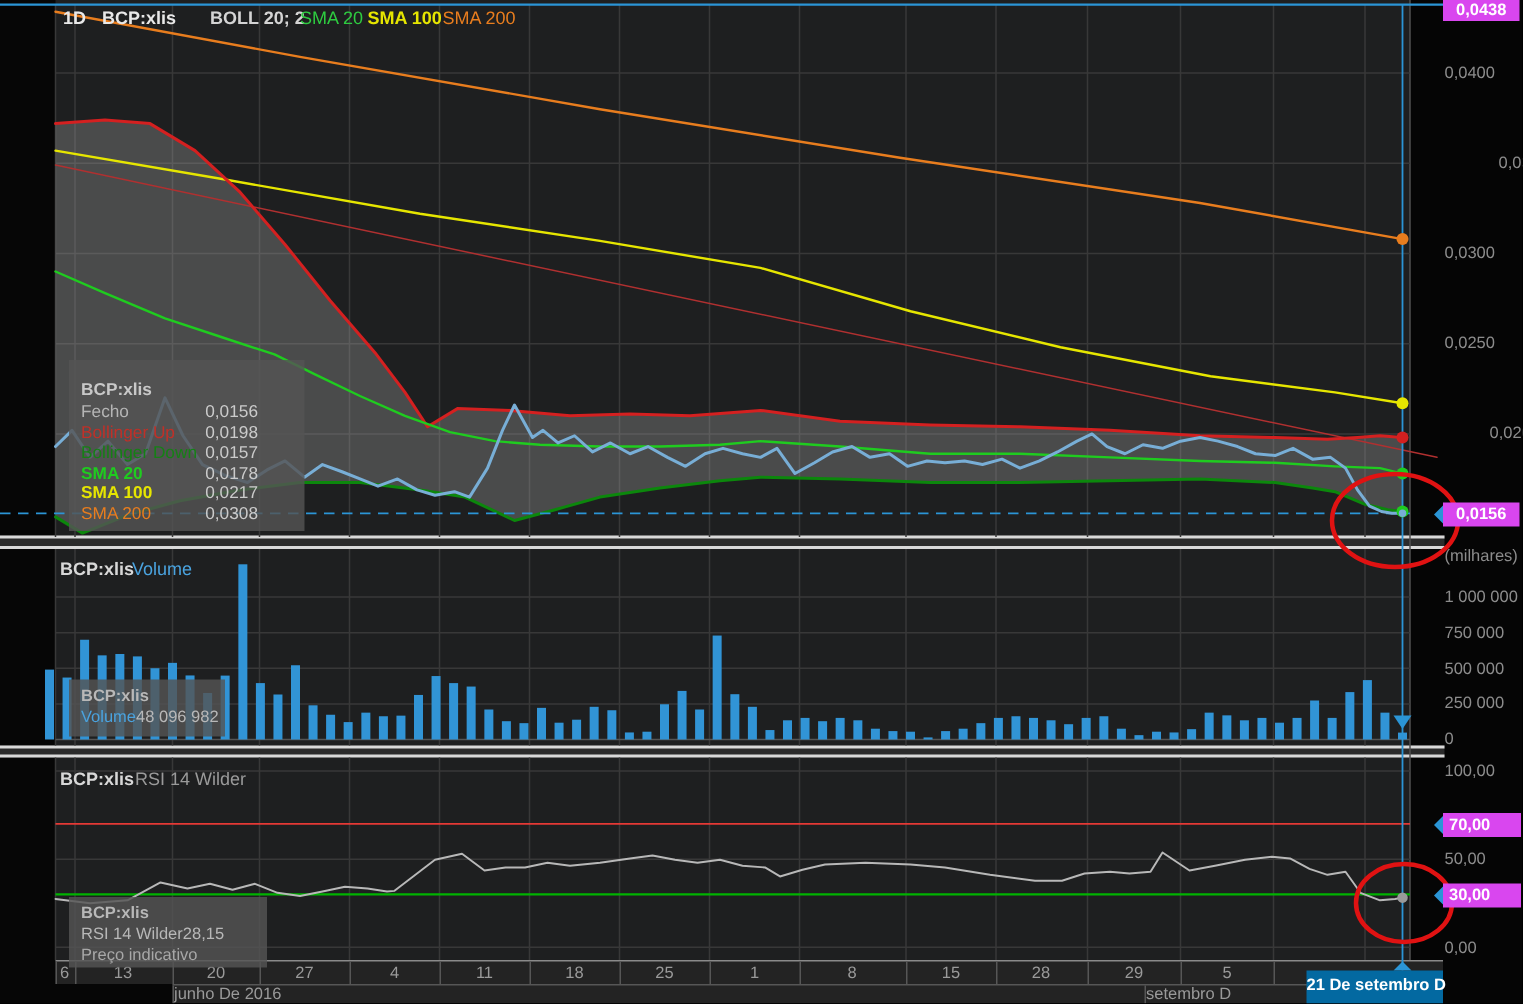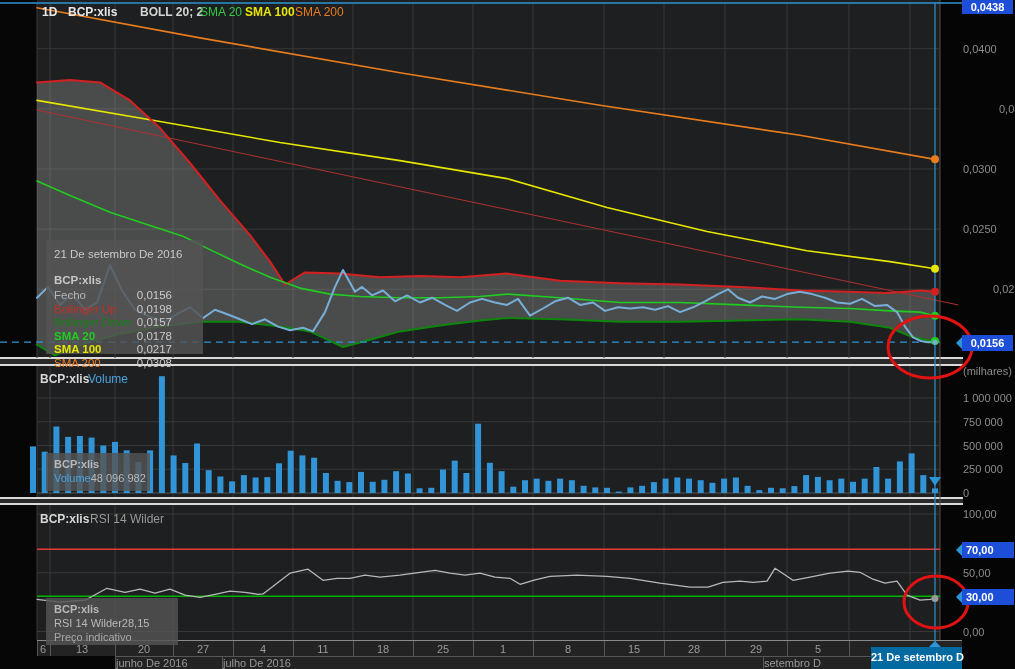--- a/index.html
+++ b/index.html
@@ -3,21 +3,21 @@
 <meta charset="utf-8">
 <style>
   html,body{margin:0;padding:0;background:#000;}
   #app{position:relative;width:1015px;height:669px;background:#060606;overflow:hidden;
        font-family:"Liberation Sans",sans-serif;-webkit-font-smoothing:antialiased;}
   .panelbg{position:absolute;left:37px;width:903px;background:#1e1f20;z-index:1;}
   .axisbg{position:absolute;left:940px;top:0;width:75px;height:669px;background:#050505;z-index:2;}
   .divider{position:absolute;left:0;width:963px;background:#2b2b2b;border-top:2px solid #d9d9d9;border-bottom:2px solid #d9d9d9;box-sizing:border-box;z-index:3;}
   #chart-svg{position:absolute;left:0;top:0;z-index:5;}
   .lbl{position:absolute;color:#8c8c8c;font-size:11px;white-space:nowrap;z-index:10;}
-  .bluebox{position:absolute;background:#1d4ed8;color:#fff;font-size:11px;font-weight:bold;
+  .bluebox{position:absolute;background:#d946ef;color:#fff;font-size:11px;font-weight:bold;
            text-align:center;line-height:15px;z-index:11;white-space:nowrap;}
   .arrow-left{position:absolute;width:0;height:0;border-top:7px solid transparent;border-bottom:7px solid transparent;border-right:7px solid #2b95d6;z-index:11;}
   .legend{position:absolute;z-index:12;font-size:12px;white-space:nowrap;}
   .legend span{position:absolute;top:0;}
   .tooltip{position:absolute;background:rgba(84,84,84,0.82);z-index:13;color:#b5b5b5;font-size:11.5px;}
   .trow{display:flex;padding:0 8px;line-height:11.5px;margin-top:2px;}
   .trow .tl{width:78px;}
   .trow .tv{width:40px;text-align:right;color:#cbcbcb;}
   .xrow{position:absolute;background:#232323;box-sizing:border-box;z-index:4;color:#9a9a9a;font-size:11px;}
   .daylbl{position:absolute;top:2px;width:26px;text-align:center;z-index:6;}
@@ -67,21 +67,20 @@
       <div class="daylbl" style="left: 393px;">25</div>
       <div class="daylbl" style="left: 453px;">1</div>
       <div class="daylbl" style="left: 518px;">8</div>
       <div class="daylbl" style="left: 584px;">15</div>
       <div class="daylbl" style="left: 644px;">28</div>
       <div class="daylbl" style="left: 706px;">29</div>
       <div class="daylbl" style="left: 768px;">5</div>
     </div>
   <div class="xrow" style="left:115px;top:656px;width:847px;height:13px;border-top:1px solid #565656;" id="month-row">
       <div class="monthcell" style="left: 0px; width: 107px;">junho De 2016</div>
-      <div class="monthcell" style="left: 107px; width: 283px;">julho De 2016</div>
       <div class="monthcell" style="left: 648px; width: 199px; padding-right: 92px;">setembro D</div>
     </div>
 
   <svg id="chart-svg" width="1015" height="669">
       <line x1="37" y1="3" x2="37" y2="358" stroke="#383838" stroke-width="1"></line>
       <line x1="37" y1="366" x2="37" y2="497" stroke="#383838" stroke-width="1"></line>
       <line x1="37" y1="505" x2="37" y2="640" stroke="#383838" stroke-width="1"></line>
       <line x1="50" y1="3" x2="50" y2="358" stroke="#383838" stroke-width="1"></line>
       <line x1="50" y1="366" x2="50" y2="497" stroke="#383838" stroke-width="1"></line>
       <line x1="50" y1="505" x2="50" y2="640" stroke="#383838" stroke-width="1"></line>
@@ -258,21 +257,20 @@
     <span style="left:40px;color:#d8d8d8;font-weight:bold;">BCP:xlis</span>
     <span style="left:88px;color:#4aa3df;">Volume</span>
   </div>
 
   <div class="legend" style="left:0;top:512px;width:220px;height:14px;">
     <span style="left:40px;color:#d8d8d8;font-weight:bold;">BCP:xlis</span>
     <span style="left:90px;color:#9a9a9a;">RSI 14 Wilder</span>
   </div>
 
   <div class="tooltip" style="left:46px;top:240px;width:157px;height:114px;">
-    <div style="padding:8px 8px 0 8px;color:#c8c8c8;">21 De setembro De 2016</div>
     <div style="padding:14px 8px 2px 8px;color:#c8c8c8;font-weight:bold;">BCP:xlis</div>
     <div id="price-tooltip-rows">
         <div class="trow">
           <span class="tl" style="color: rgb(181, 181, 181);">Fecho</span>
           <span class="tv">0,0156</span>
         </div>
         <div class="trow">
           <span class="tl" style="color: rgb(192, 48, 40);">Bollinger Up</span>
           <span class="tv">0,0198</span>
         </div>

